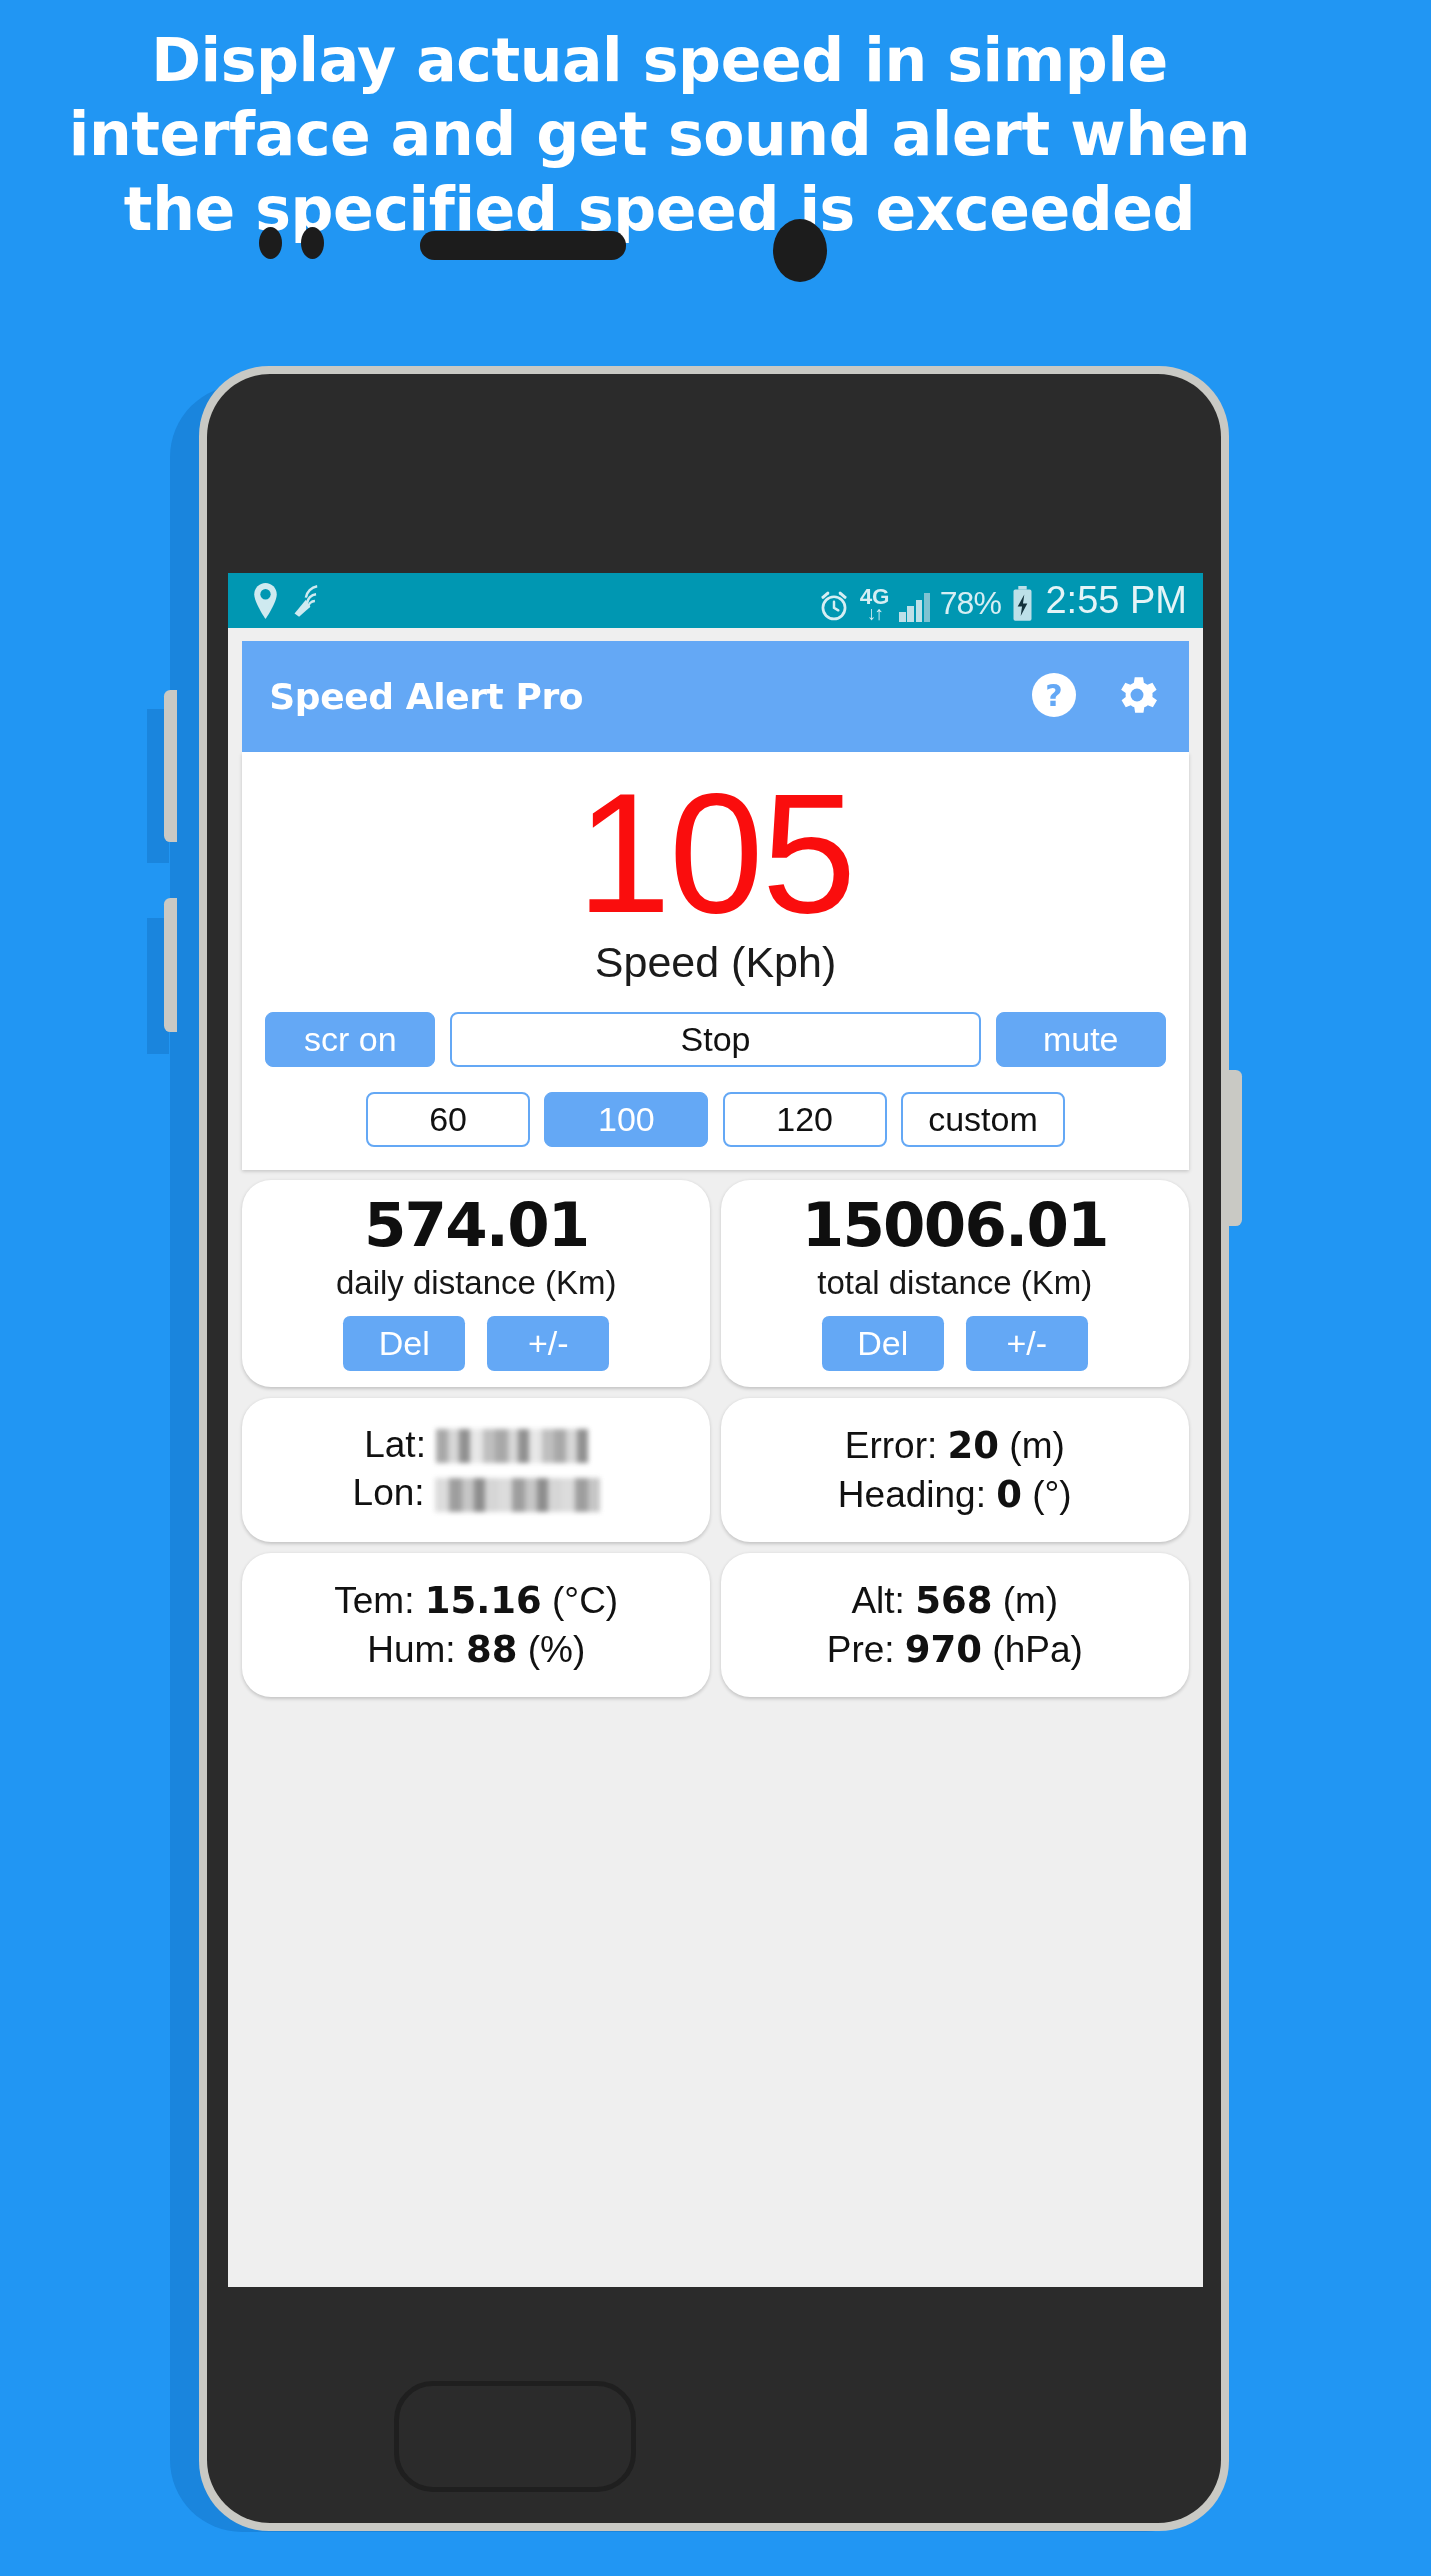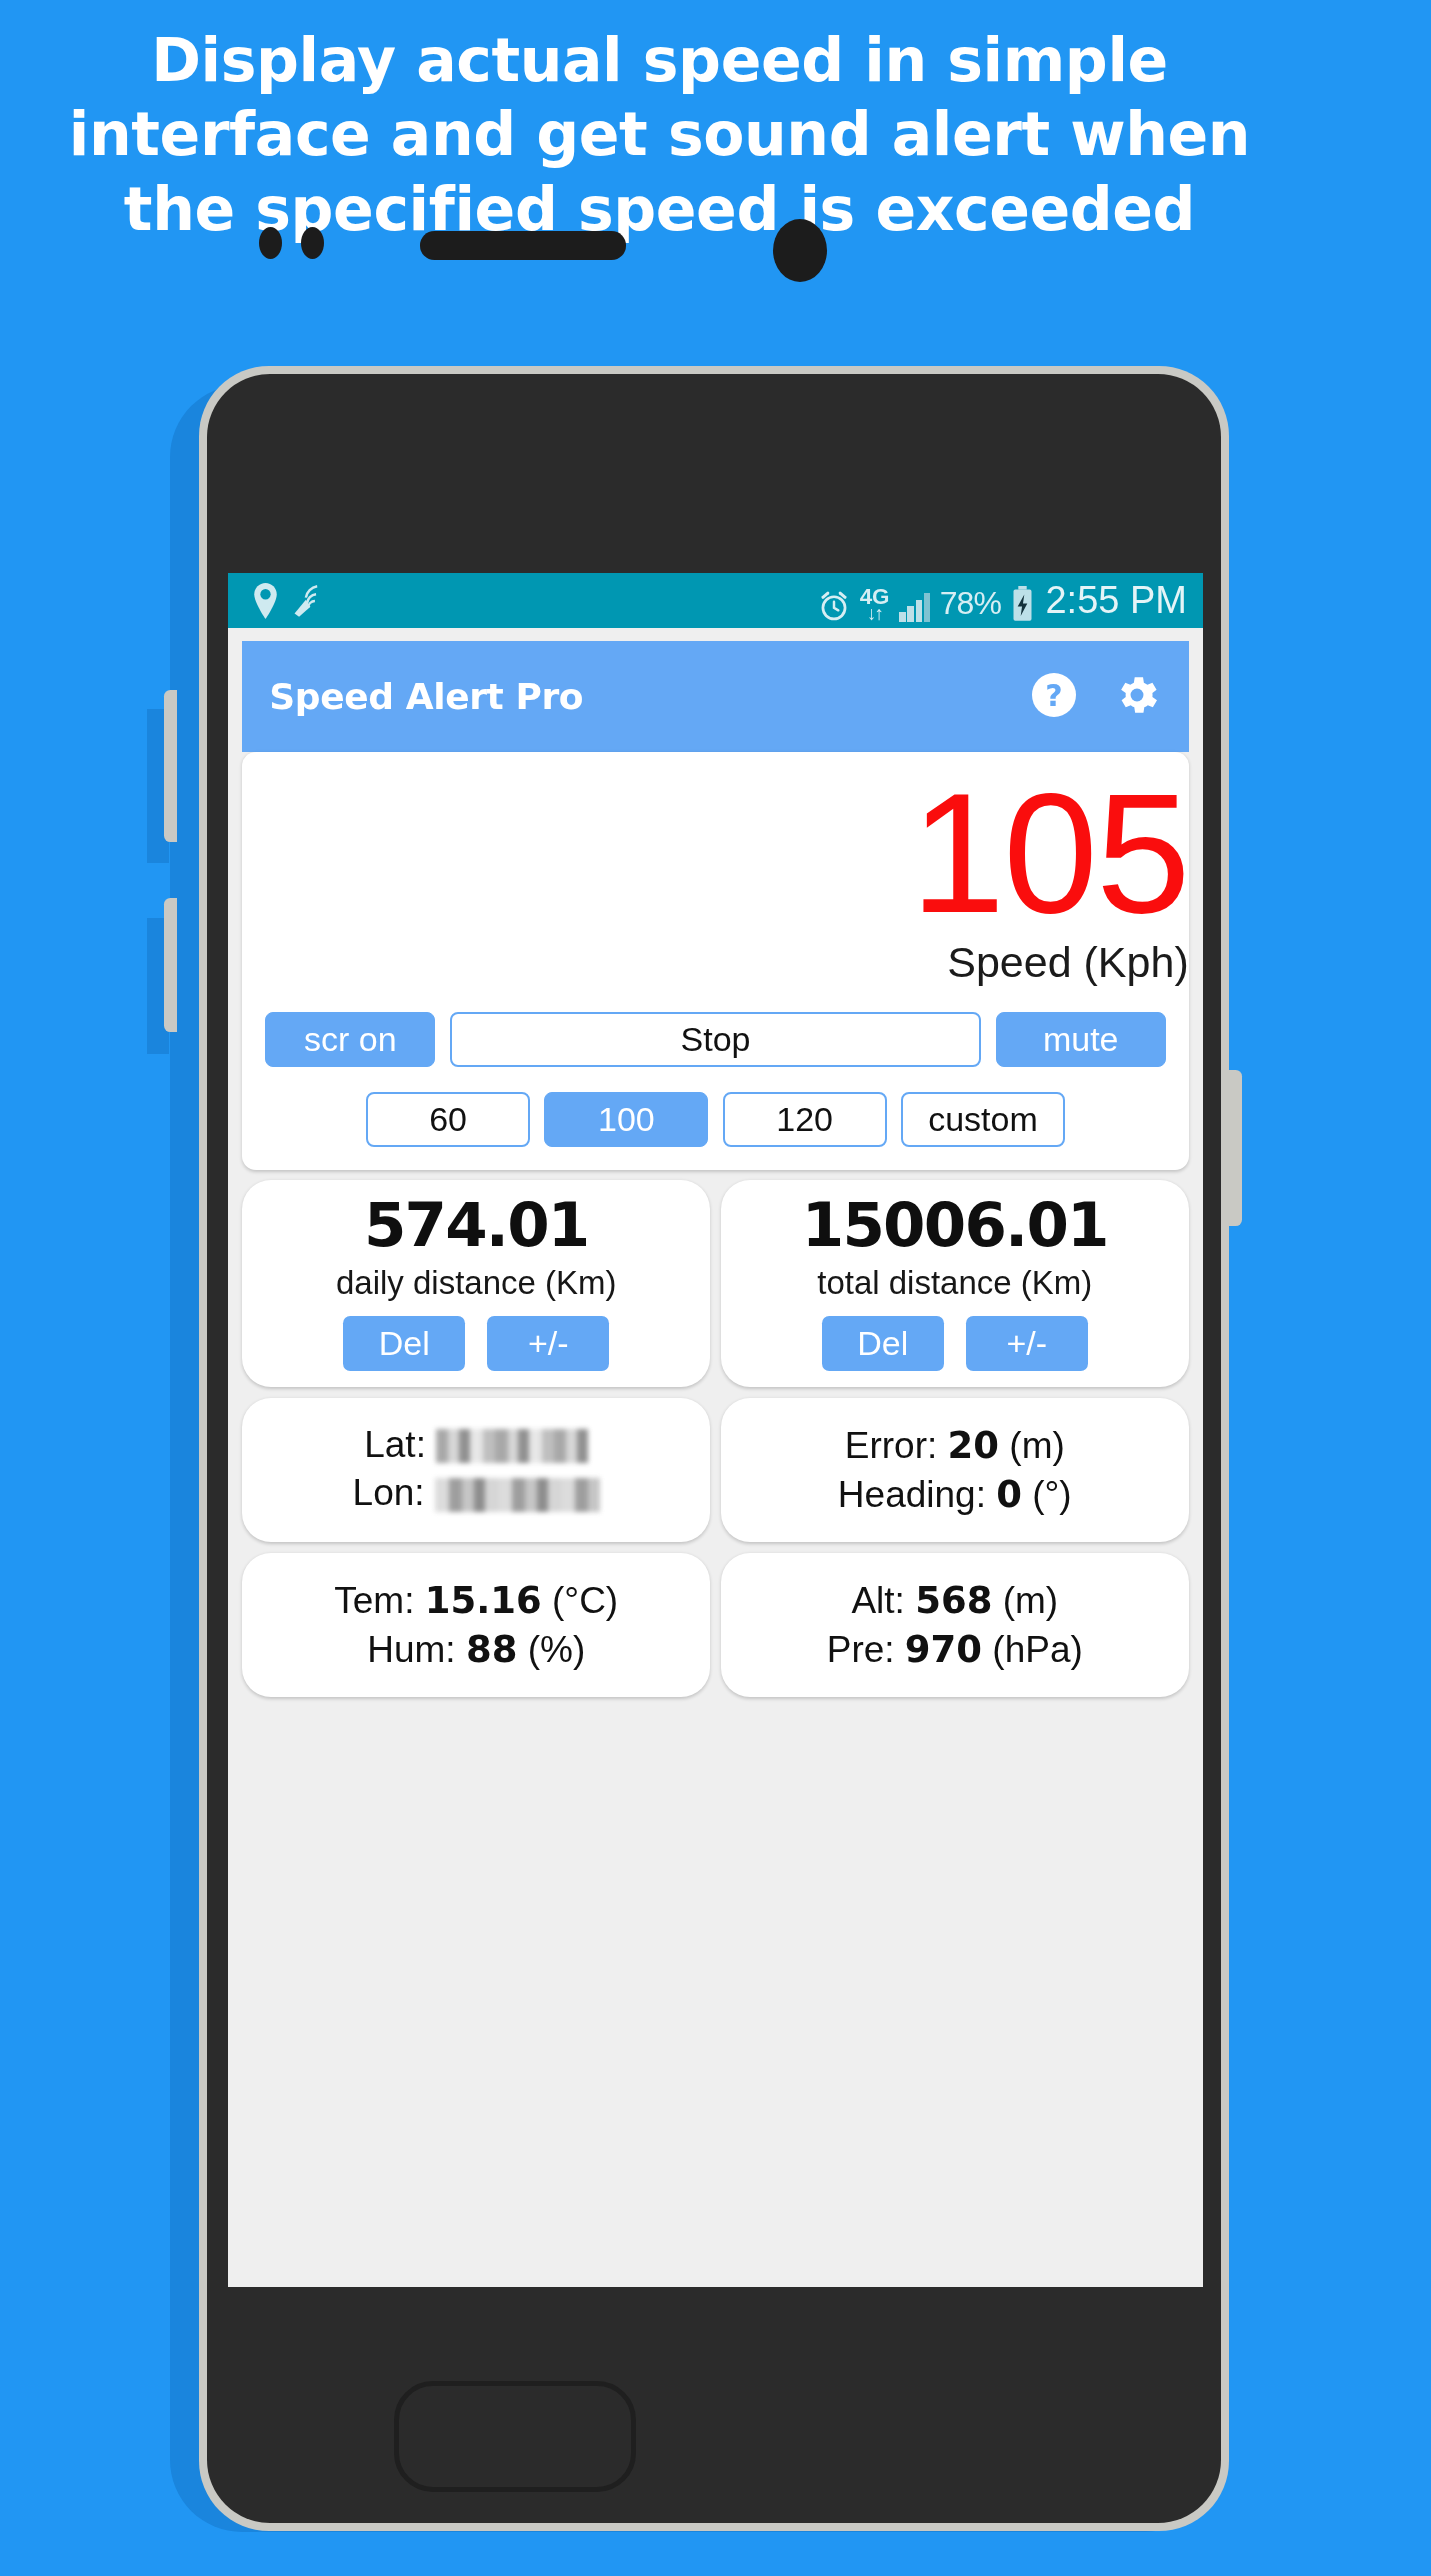--- a/index.html
+++ b/index.html
@@ -101,21 +101,21 @@
     color:#fff;
   }
   .appbar-title{
     font-family:"DejaVu Sans", sans-serif;
     font-weight:bold;font-size:36px;letter-spacing:-0.4px;
   }
   .appbar-actions{margin-left:auto;display:flex;align-items:center;gap:34px;}
 
   .card{background:#ffffff;box-shadow:0 1.8px 3.6px rgba(0,0,0,0.18);}
 
-  .speed-card{padding:9px 0 23px 0;text-align:right;border-radius:14px;}
+  .speed-card{padding:9px 0 23px 0;text-align:center;}
   .speed-value{
     color:#fa0d0d;
     font-family:"Liberation Sans", sans-serif;
     font-size:170px;line-height:1.0;font-weight:400;
     letter-spacing:-1.8px;
     margin-top:7.2px;
   }
   .speed-label{
     font-size:43px;color:#1b1b1b;margin-top:0;
     font-family:"Liberation Sans", sans-serif;

